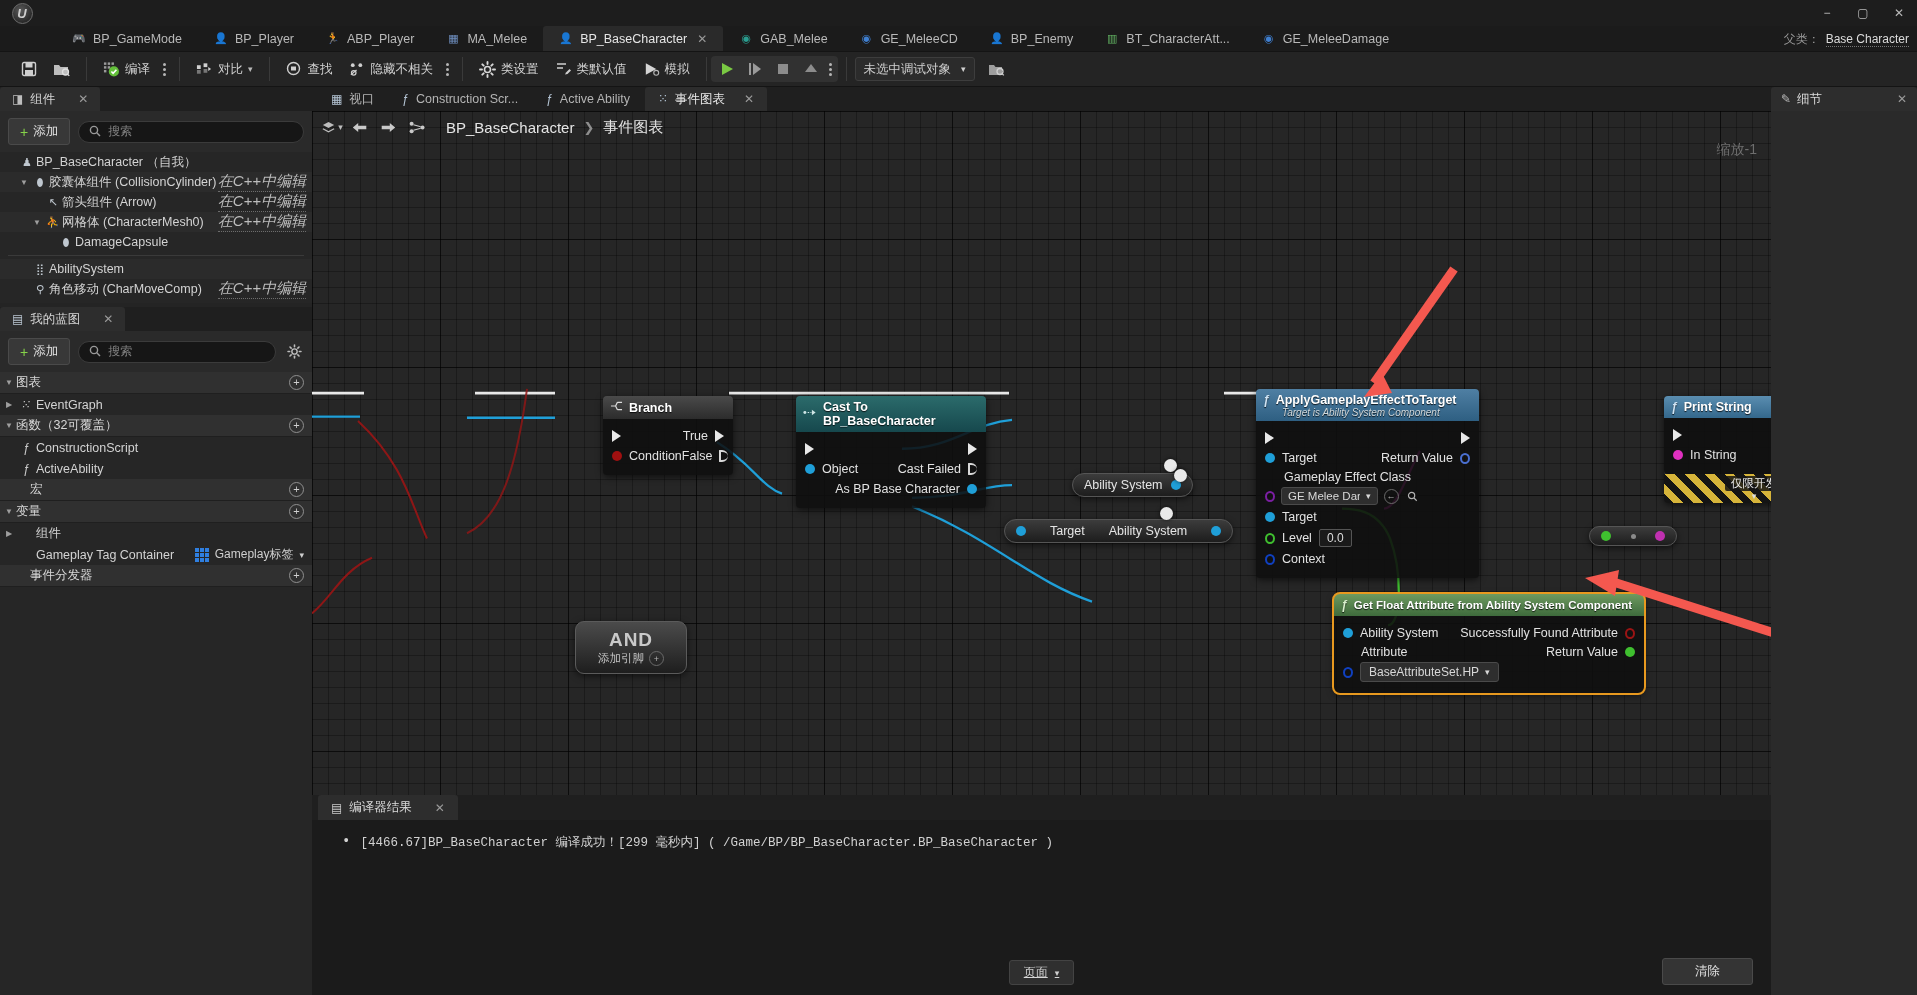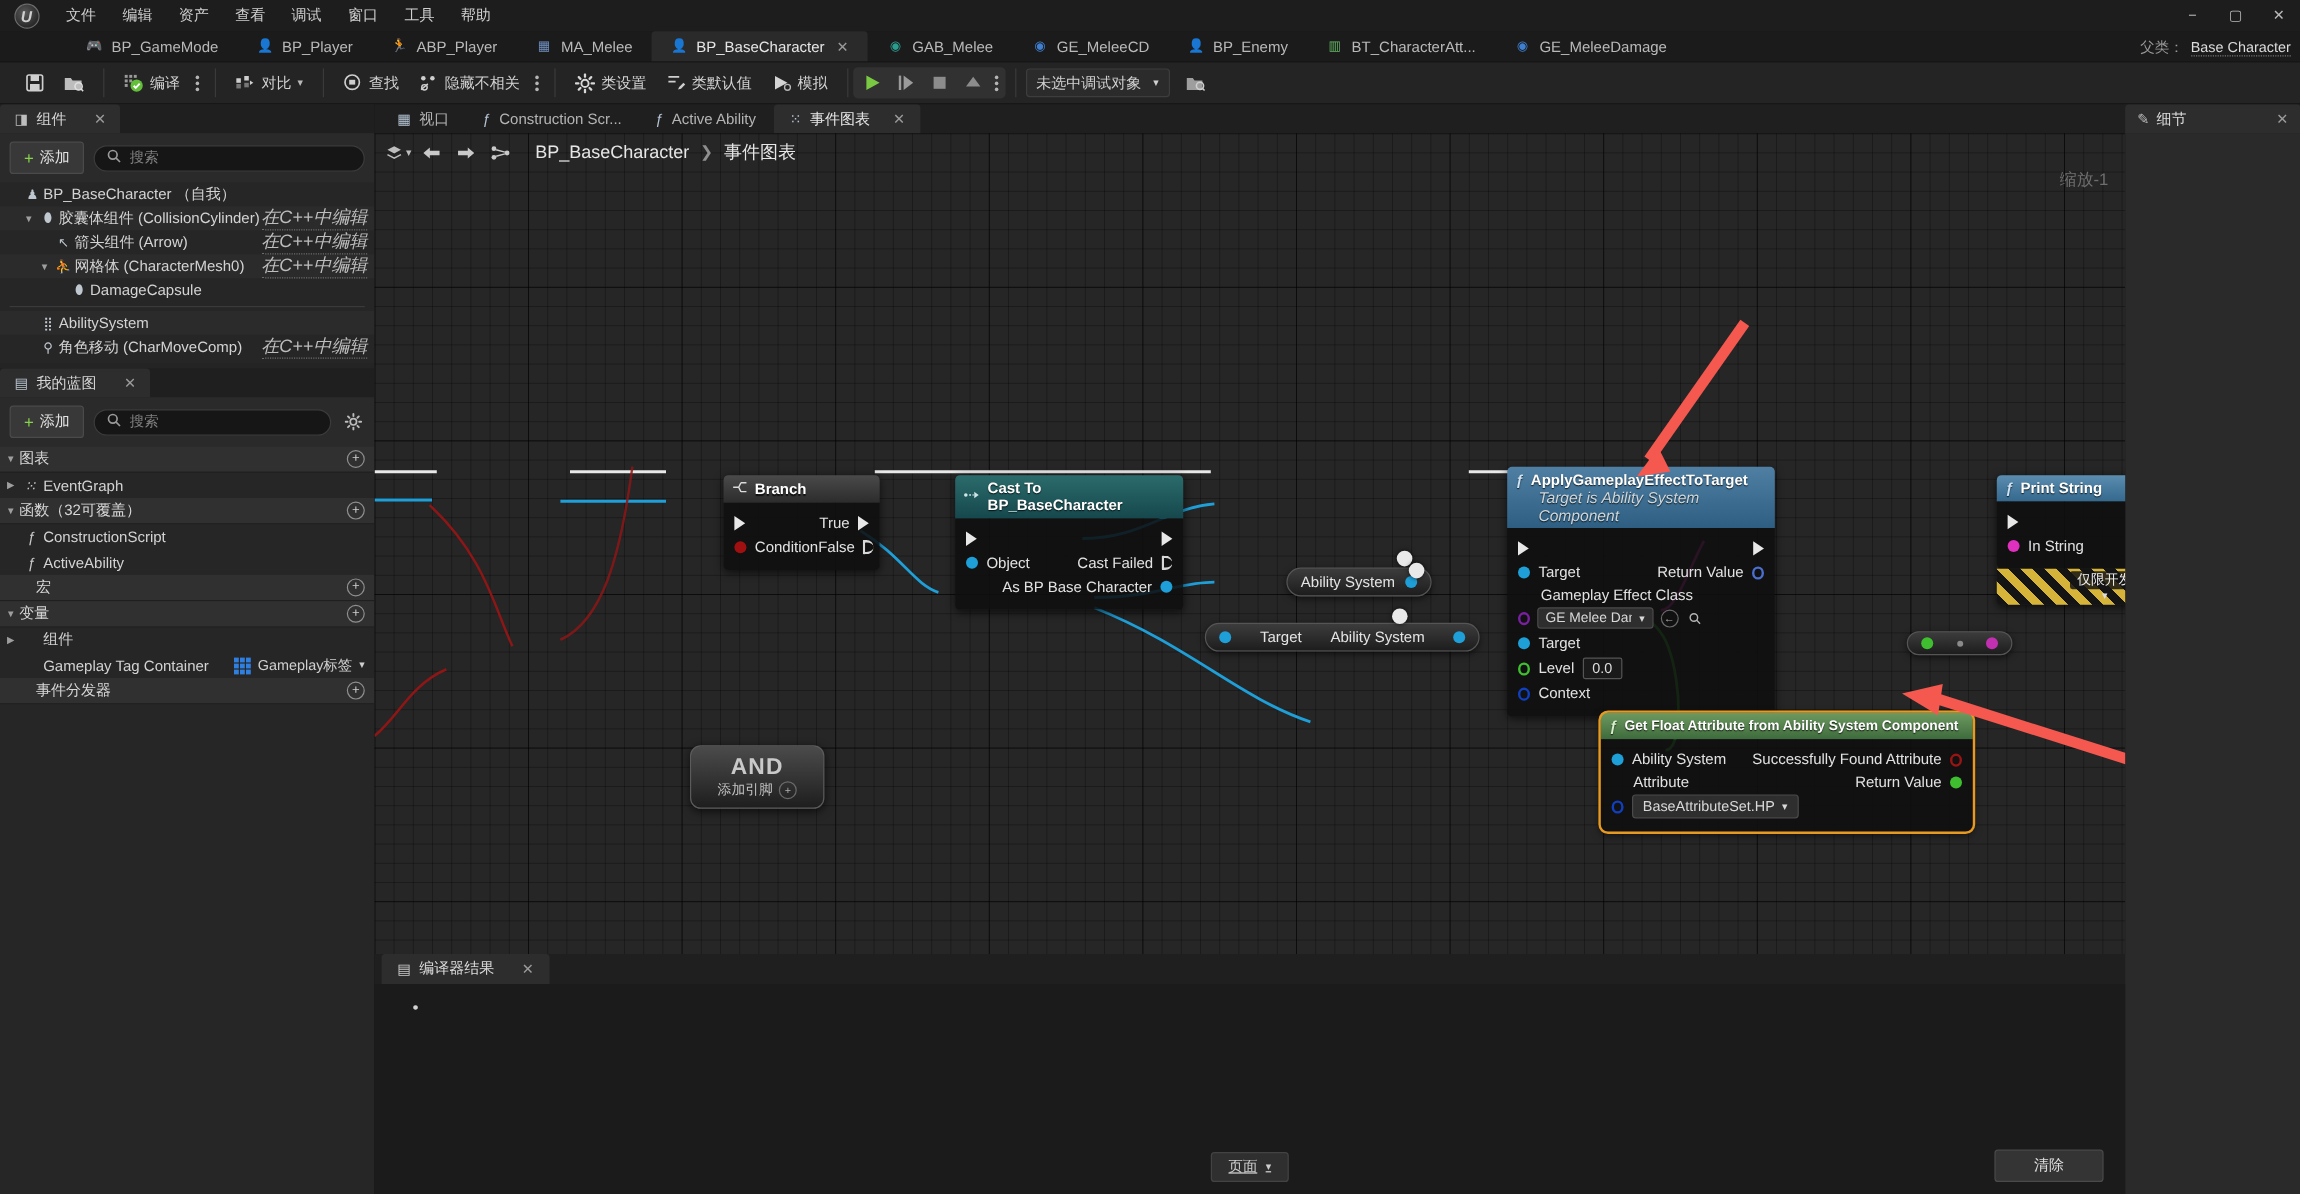--- a/index.html
+++ b/index.html
@@ -172,21 +172,21 @@
 
   
   .node { position:absolute; border-radius:5px; box-shadow: 0 2px 7px rgba(0,0,0,0.6); }
   .nhead {
     display:flex; align-items:center; gap:6px; padding: 4px 9px 4px 7px;
     border-radius:4px 4px 0 0; font-size:12.5px; color:#ffffff; font-weight:bold;
     text-shadow: 0 1px 1px rgba(0,0,0,0.8);
   }
   .nhead.sub { flex-direction:column; align-items:flex-start; gap:0; padding-bottom:3px;}
   .nhead .ttl { display:flex; align-items:center; gap:6px; }
-  .nsub { font-size:13px; font-style:italic; font-weight:normal; color:#cfd7db; padding-left:19px; }
+  .nsub { font-size:10px; font-style:italic; font-weight:normal; color:#cfd7db; padding-left:19px; }
   .nbody { background:rgba(15,15,15,0.88); border-radius:0 0 4px 4px; padding: 7px 0 9px; }
   .prow { display:flex; align-items:center; justify-content:space-between; padding: 2px 9px; font-size:12.5px; color:#e2e2e2; min-height:20px;}
   .pin-l { display:flex; align-items:center; gap:7px; }
   .pin-r { display:flex; align-items:center; gap:7px; margin-left:auto; }
   .dot { width:10px; height:10px; border-radius:50%; flex:0 0 10px; }
   .dot.hollow { background:transparent; border:2px solid; width:11px; height:11px; box-sizing:border-box;}
   .exec {
     width:0; height:0; border-left:9px solid #e8e8e8; border-top:6px solid transparent;
     border-bottom:6px solid transparent; flex:0 0 9px;
   }
@@ -266,30 +266,20 @@
   .rbody { flex:1; background:#2a2a2a; }
 </style>
 </head>
 <body>
 
 <div class="app">
 
   <div class="titlebar">
     <div class="ue-logo">
       <div class="circ">U</div>
-    </div>
-    <div class="menu">
-      <div class="menu-item">文件</div>
-      <div class="menu-item">编辑</div>
-      <div class="menu-item">资产</div>
-      <div class="menu-item">查看</div>
-      <div class="menu-item">调试</div>
-      <div class="menu-item">窗口</div>
-      <div class="menu-item">工具</div>
-      <div class="menu-item">帮助</div>
     </div>
     <div class="wincontrols">
       <div class="wc">−</div>
       <div class="wc">▢</div>
       <div class="wc close">✕</div>
     </div>
   </div>
 
   <div class="tabbar" id="assetTabs">
       <div class="atab">
@@ -1028,20 +1018,21 @@
         <div class="crow">
           <div class="ctab">
             <span style="color:#c9c9c9;font-size:12px">▤</span>
             <span>编译器结果</span>
             <span class="cc">✕</span>
           </div>
         </div>
         <div class="clog">
           <div class="logline">
             <span class="bullet">•</span>
+            <span>[4466.67]BP_BaseCharacter 编译成功！[299 毫秒内] ( /Game/BP/BP_BaseCharacter.BP_BaseCharacter )</span>
           </div>
           <div class="logfoot">
             <div class="pagebtn">
               <span>页面</span>
               <span style="font-size:9px">▾</span>
             </div>
           </div>
           <div class="clearbtn">清除</div>
         </div>
       </div>

